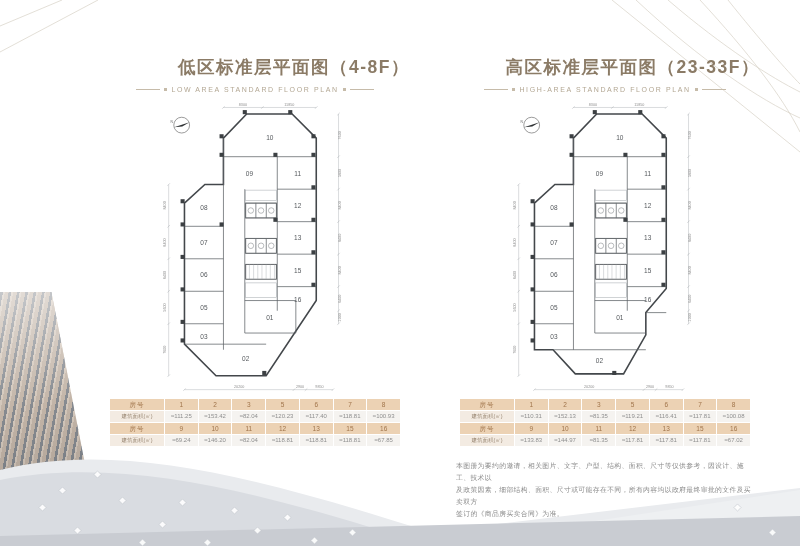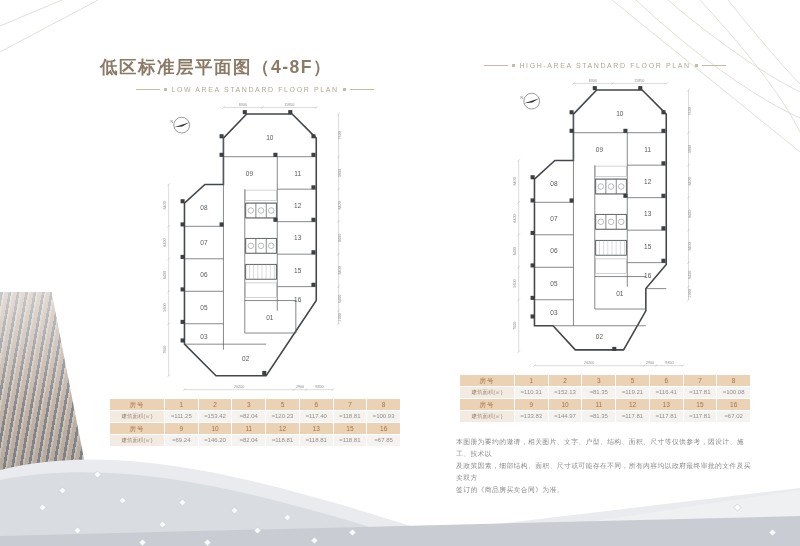--- a/index.html
+++ b/index.html
@@ -14,21 +14,21 @@
     background:repeating-linear-gradient(100deg,#6b7077 0 2.6px,#c9baab 2.6px 4.4px,#b5a494 4.4px 8.2px);
     clip-path:polygon(0 0,56% 0,100% 94%,84% 100%,0 100%);
   }
   .building:after{
     content:"";position:absolute;inset:0;
     background:linear-gradient(175deg,rgba(255,255,255,.62),rgba(255,255,255,.18) 45%,rgba(120,125,132,.25) 95%);
   }
   
   .panel{position:absolute;top:55px;width:310px;z-index:5;}
   .panel.left{left:100px;} .panel.right{left:450px;}
-  .title{margin:0;text-align:left;color:#8b7b66;font-size:17.5px;font-weight:600;letter-spacing:1.5px;}
+  .title{margin:0;text-align:right;color:#8b7b66;font-size:17.5px;font-weight:600;letter-spacing:1.5px;}
   .subtitle-row{display:flex;align-items:center;justify-content:center;gap:4px;margin-top:7px;}
   .sub-line{width:24px;height:1px;background:#c6bba9;}
   .sub-dot{width:3px;height:3px;background:#c6bba9;}
   .sub-text{color:#b3a793;font-size:7px;letter-spacing:1.6px;}
   .plan-wrap{margin-top:8px;height:294px;display:flex;justify-content:center;}
   .plan-wrap svg{width:232px;height:297px;}
   
   .utable{margin:4px 10px 0 10px;}
   .trow{display:flex;gap:1px;margin-bottom:1px;}
   .tcell{flex:1;height:11px;line-height:11px;text-align:center;font-size:6px;overflow:hidden;white-space:nowrap;}
@@ -269,20 +269,21 @@
         <div class="tcell val">≈82.04</div>
         <div class="tcell val">≈118.81</div>
         <div class="tcell val">≈118.81</div>
         <div class="tcell val">≈118.81</div>
         <div class="tcell val">≈67.85</div>
       </div>
     </div>
 </section>
 
 <section class="panel right">
+  <h1 class="title">高区标准层平面图（23-33F）</h1>
   <div class="subtitle-row">
     <span class="sub-line"></span>
     <span class="sub-dot"></span>
     <span class="sub-text">HIGH-AREA STANDARD FLOOR PLAN</span>
     <span class="sub-dot"></span>
     <span class="sub-line"></span>
   </div>
   <div class="plan-wrap">
       <svg viewBox="0 0 212 320" overflow="visible">
         <path d="M97,14 L146,14 L172,40 L172,202 L150,228 L150,252 L126,294 L74,294 L50,268 L30,268 L30,110 L52,90 L72,90 L72,40 Z" fill="none" stroke="#43474b" stroke-width="1.7"></path>

